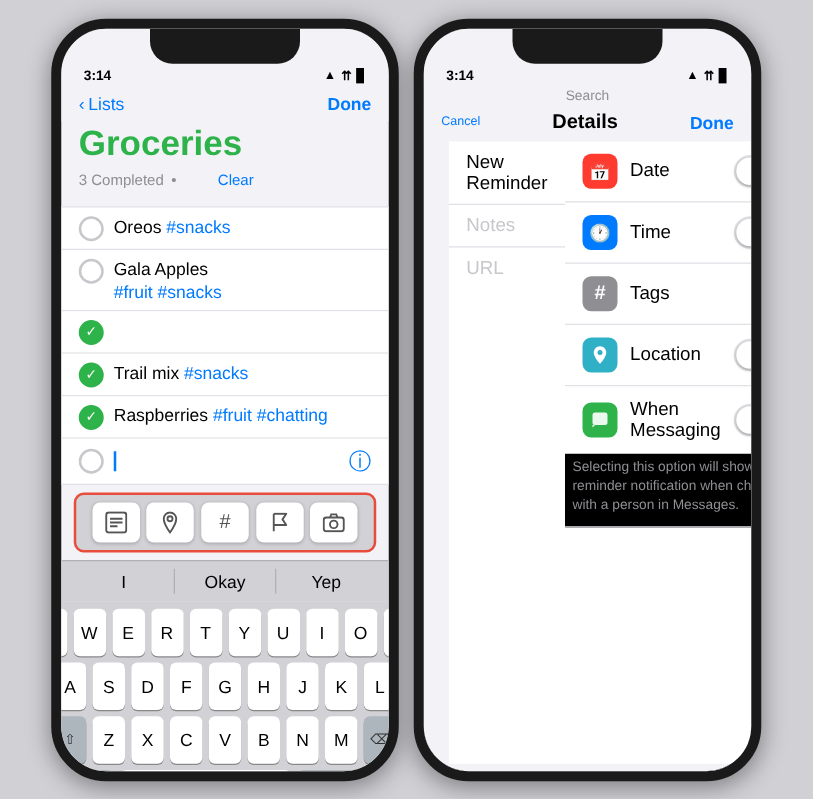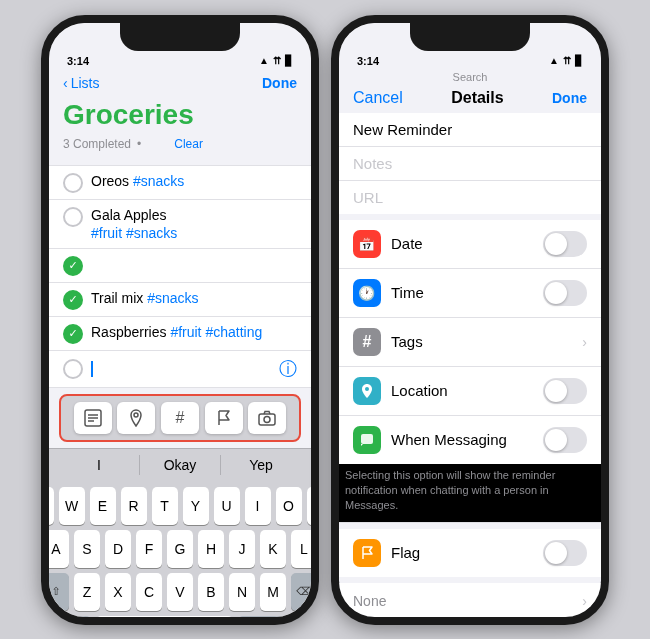--- a/index.html
+++ b/index.html
@@ -240,28 +240,29 @@
     }
 
     
     .nav-bar-right {
       display: flex;
       justify-content: space-between;
       align-items: center;
       padding: 4px 14px 6px;
       background: #f2f2f7;
     }
-    .nav-cancel { color: #007aff; font-size: 16px; }
+    .nav-cancel { color: #007aff; font-size: 10px; }
     .nav-title { font-size: 16px; font-weight: 700; color: #000; }
 
     .details-screen {
       flex: 1;
       overflow: hidden;
       display: flex;
-      flex-direction: column;
+      flex-direction: row;
+      margin-left: 20px;
     }
     .detail-section {
       background: #fff;
       margin-bottom: 6px;
     }
     .detail-input {
       padding: 8px 14px;
       font-size: 15px;
       color: #000;
       border-bottom: 0.5px solid #e0e0e5;

